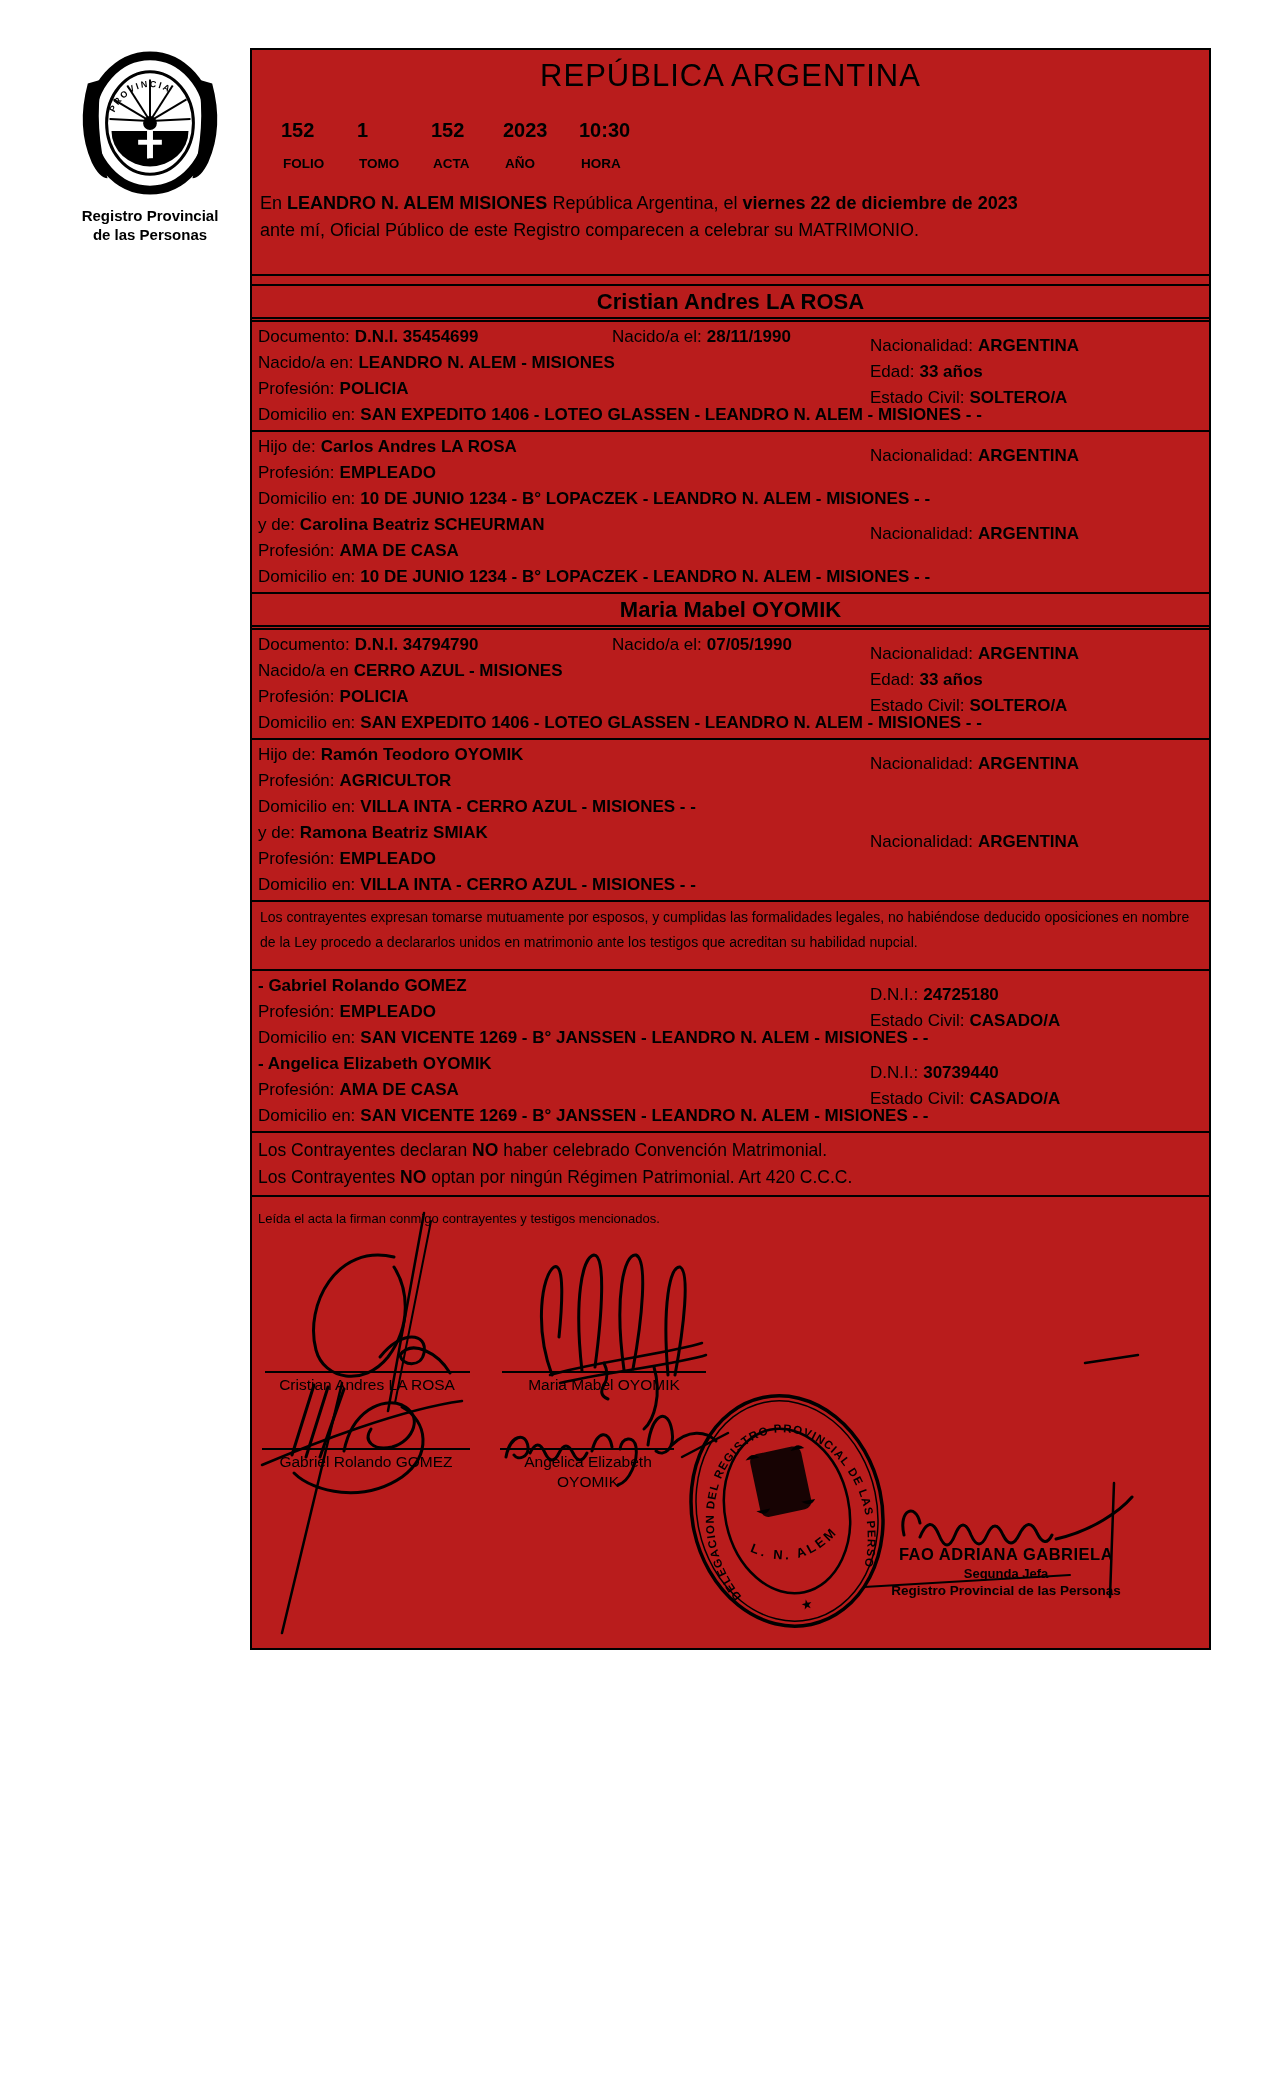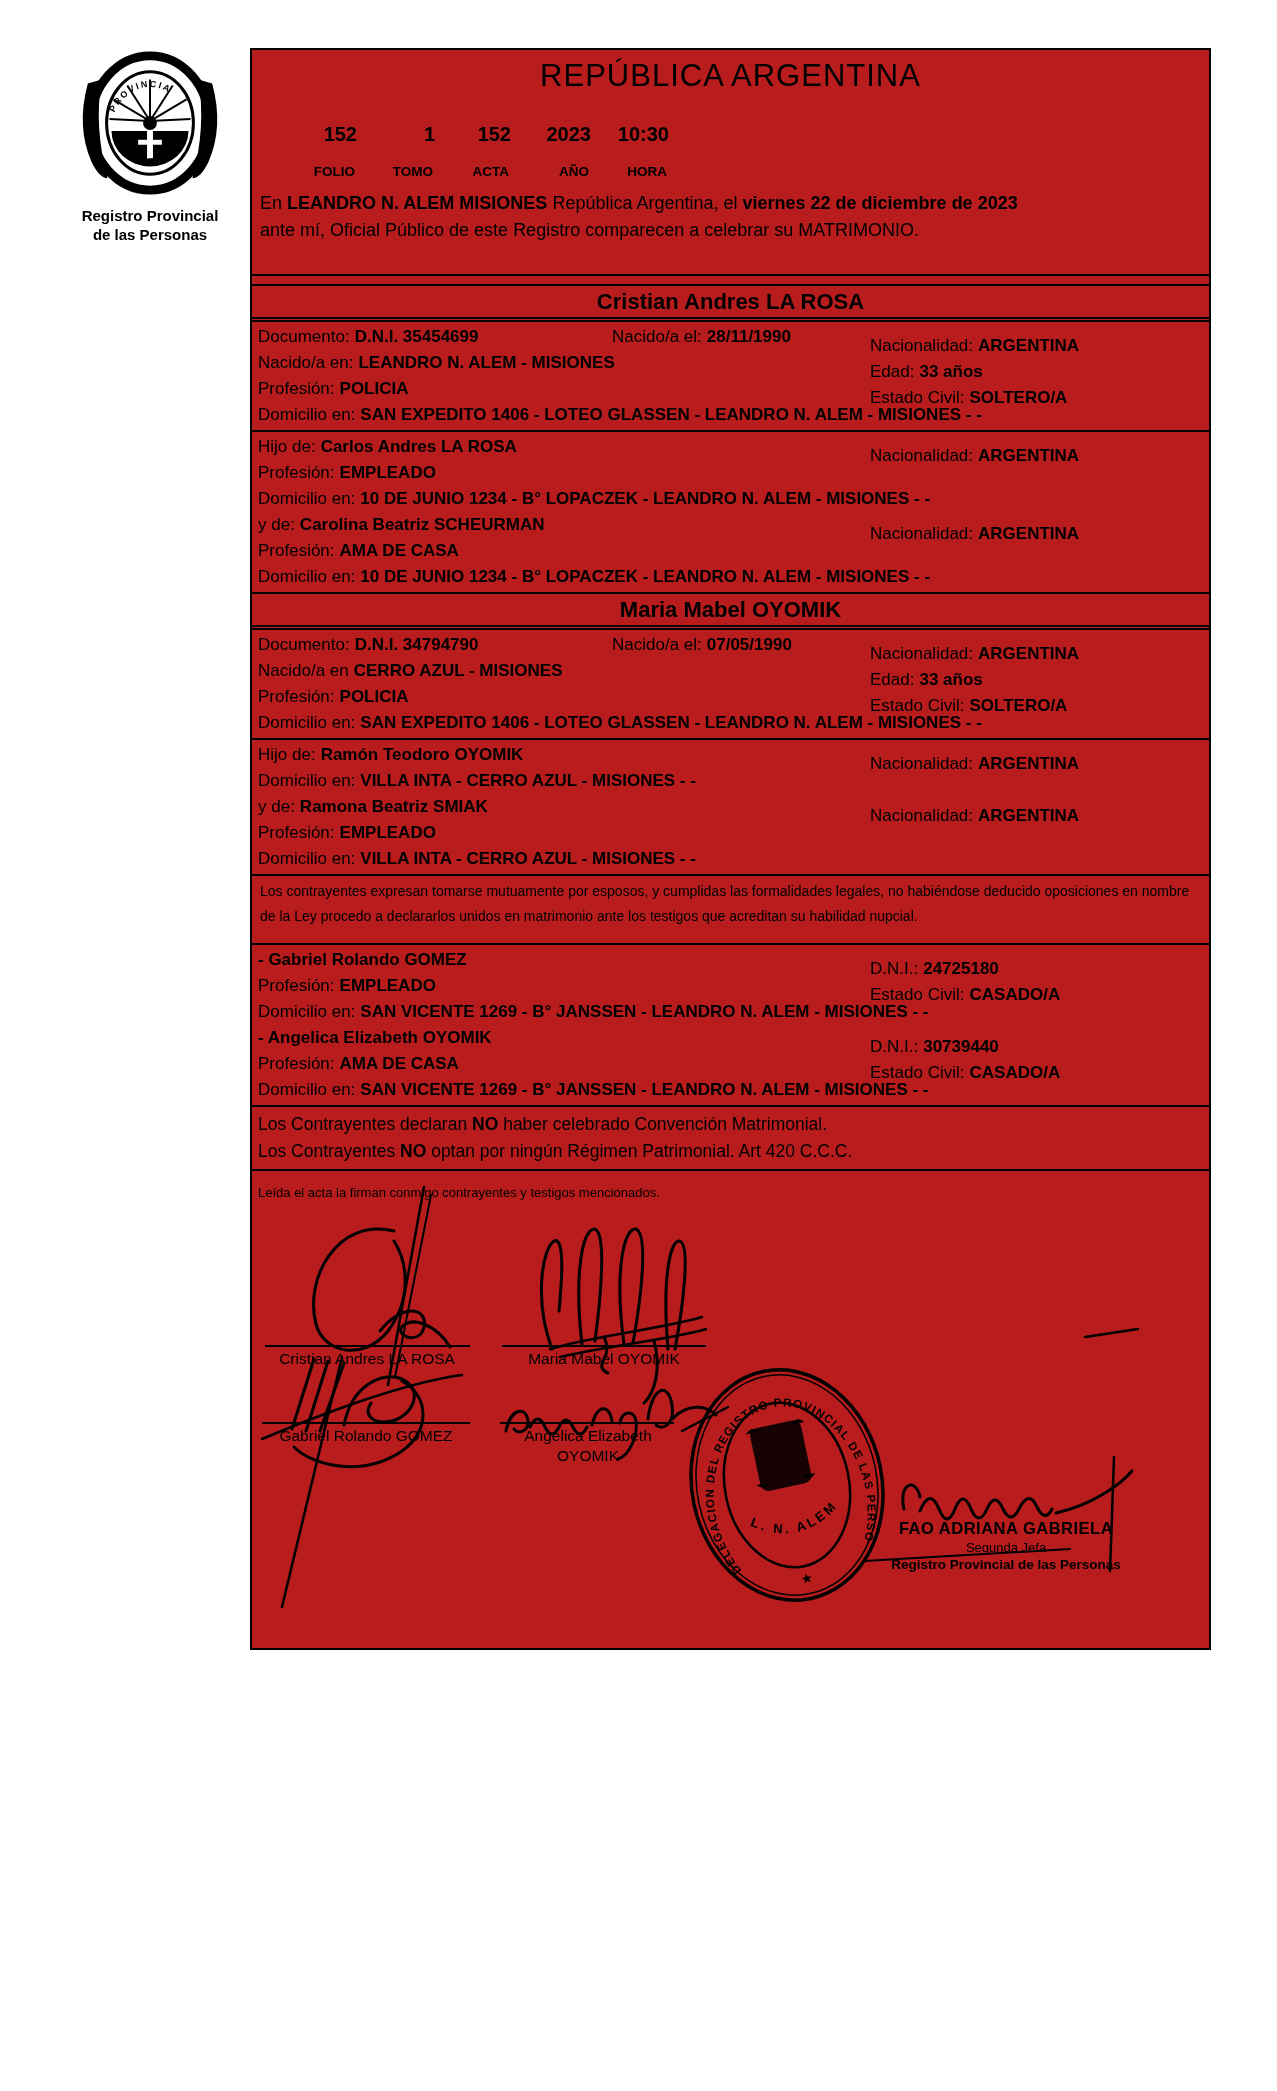--- a/index.html
+++ b/index.html
@@ -11,21 +11,21 @@
   .logo-text{font-size:15px;font-weight:bold;line-height:19px;margin-top:2px;}
 
   
   .frame{position:absolute;left:250px;top:48px;width:961px;height:1602px;
          border:2px solid #000;box-sizing:border-box;background:#b91c1c;}
 
   
   .sec-head{position:relative;height:134px;}
   .doc-title{text-align:center;font-size:31px;letter-spacing:1px;padding-top:8px;}
   table.reg-table{position:absolute;left:26px;top:58px;border-collapse:collapse;}
-  table.reg-table td{border:6px solid #b91c1c;text-align:right;vertical-align:middle;}
+  table.reg-table td{border:2px solid #b91c1c;text-align:left;vertical-align:middle;}
   table.reg-table tr.vals td{height:38px;font-size:20px;font-weight:bold;}
   table.reg-table tr.labs td{height:22px;font-size:13.5px;font-weight:600;padding:0 3px;}
   .cw1{width:72px}.cw2{width:70px}.cw3{width:68px}.cw4{width:72px}.cw5{width:70px}
   .act-box{position:absolute;right:18px;top:56px;width:198px;height:56px;border:3px solid #000;
            display:flex;align-items:center;justify-content:center;font-size:20px;font-weight:600;letter-spacing:.5px;}
 
   .sec-intro{height:84px;border-bottom:2px solid #000;padding:6px 8px 0;font-size:18px;line-height:27px;box-sizing:content-box;}
   .b{font-weight:bold;}
   .gap{height:8px;}
 
@@ -46,21 +46,21 @@
   .conv .row{line-height:27px;font-size:17.5px;}
 
   
   .sig-area{position:relative;height:434px;}
   .sig-svg{position:absolute;left:0;top:0;z-index:1;}
   .closing{position:relative;z-index:2;font-size:13px;padding:6px 0 0 6px;}
   .sline{position:absolute;border-top:2px solid #000;z-index:2;}
   .sig-label{position:absolute;font-size:15.5px;text-align:center;z-index:3;line-height:20px;}
   .off{position:absolute;left:618px;top:340px;width:272px;text-align:center;z-index:3;}
   .off-name{font-size:16.5px;font-weight:bold;letter-spacing:.5px;}
-  .off-role{font-size:13px;font-weight:normal;margin-top:2px;}
+  .off-role{font-size:13px;font-weight:bold;margin-top:2px;}
   .off-org{font-size:13.5px;font-weight:bold;margin-top:2px;}
 </style>
 </head>
 <body>
 
 <div class="page">
 
   <div class="logo">
     <svg width="168" height="152" viewBox="0 0 170 154">
       <g fill="none" stroke="#000">
@@ -190,20 +190,23 @@
           <span class="lbl">Domicilio en:</span><span class="val">SAN EXPEDITO 1406 - LOTEO GLASSEN - LEANDRO N. ALEM - MISIONES - -</span>
         </div>
       </div>
       <div class="hr"></div>
       <div class="rows">
         <div class="row">
           <span class="lbl">Hijo de:</span><span class="val">Ramón Teodoro OYOMIK</span>
           <span class="rgt"><span class="lbl">Nacionalidad:</span><span class="val">ARGENTINA</span></span>
         </div>
         <div class="row">
+          <span class="lbl">Profesión:</span><span class="val">AGRICULTOR</span>
+        </div>
+        <div class="row">
           <span class="lbl">Domicilio en:</span><span class="val">VILLA INTA - CERRO AZUL - MISIONES - -</span>
         </div>
         <div class="row">
           <span class="lbl">y de:</span><span class="val">Ramona Beatriz SMIAK</span>
           <span class="rgt"><span class="lbl">Nacionalidad:</span><span class="val">ARGENTINA</span></span>
         </div>
         <div class="row">
           <span class="lbl">Profesión:</span><span class="val">EMPLEADO</span>
         </div>
         <div class="row">

